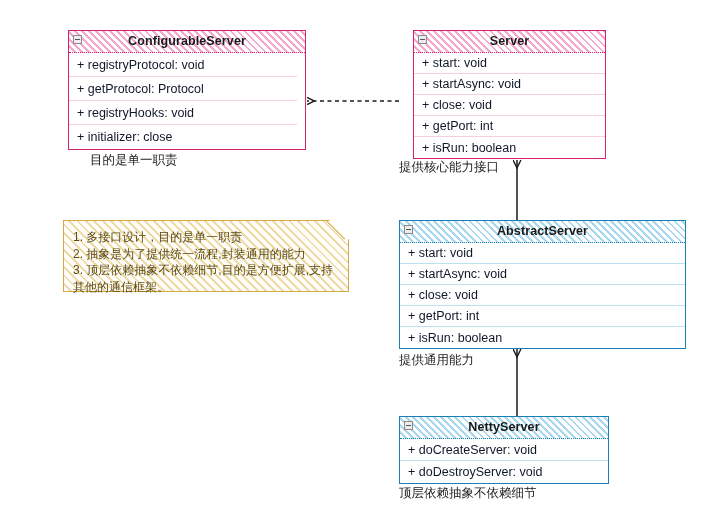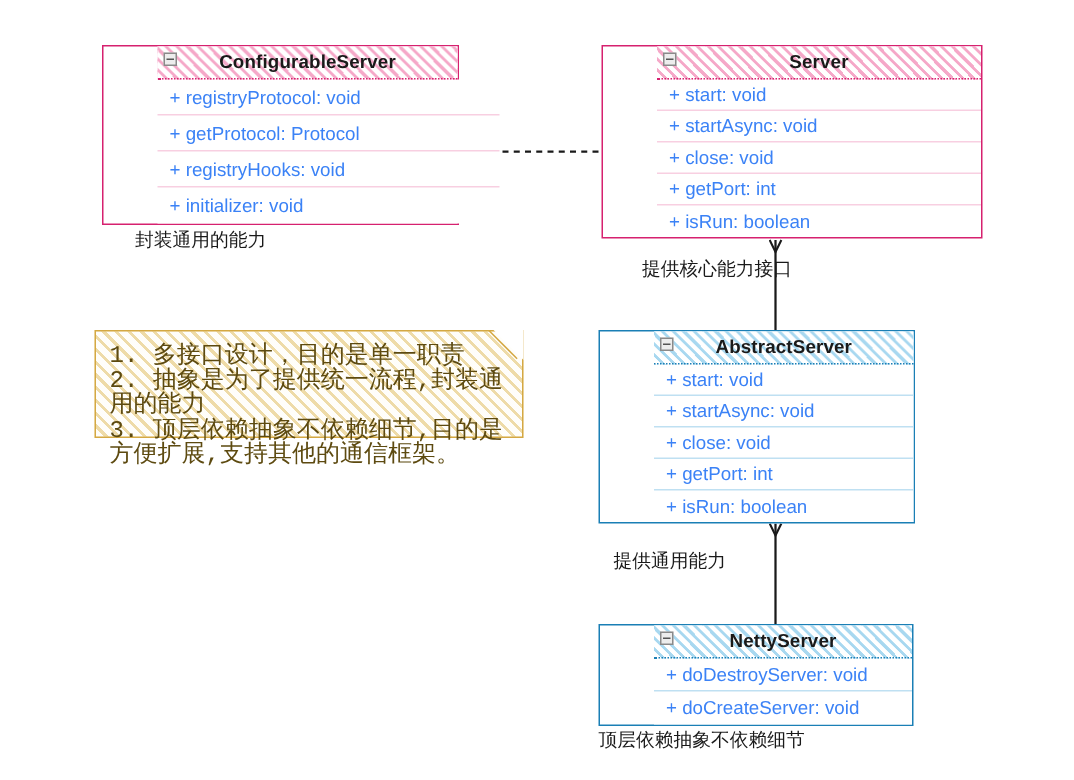--- a/index.html
+++ b/index.html
@@ -19,41 +19,40 @@
   .canvas {
     position: absolute;
     inset: 0;
   }
 
   
   .uml-class {
     position: absolute;
     box-sizing: border-box;
     background: #ffffff;
-    padding-left: 36px;
   }
   .uml-class .cls-header {
     position: relative;
     box-sizing: border-box;
     height: 22px;
     line-height: 21px;
     text-align: center;
     font-weight: bold;
     font-size: 12.5px;
     color: #1a1a1a;
     letter-spacing: 0.1px;
   }
   .uml-class .cls-body {
     box-sizing: border-box;
     background: #ffffff;
   }
   .uml-class .cls-attr {
     box-sizing: border-box;
     font-size: 12.5px;
-    color: #3b82f6;
+    color: #0f172a;
     padding-left: 8px;
     white-space: nowrap;
     display: flex;
     align-items: center;
   }
 
   
   .collapse-icon {
     position: absolute;
     left: 4px;
@@ -153,24 +152,24 @@
     top: 8px;
     width: 30px;
     height: 1.4px;
     background: #d4a843;
     transform: rotate(45deg);
     transform-origin: center;
   }
   .note-text {
     position: relative;
     padding: 8px 9px 0 9px;
-    font-size: 16px;
+    font-size: 12px;
     line-height: 16.5px;
     color: #5d4a10;
-    font-family: Liberation Mono, monospace;
+    font-family: Liberation Sans, sans-serif;
     white-space: pre-line;
   }
 
   
   .connector-layer {
     position: absolute;
     inset: 0;
     pointer-events: none;
   }
 </style>
@@ -204,63 +203,63 @@
 
   <div class="uml-class pink" style="left:68px; top:30px; width:238px;">
     <div class="cls-header">
       <span class="collapse-icon"></span>
       <span>ConfigurableServer</span>
     </div>
     <div class="cls-body" style="width:228px;">
       <div class="cls-attr" style="height:24px;">+ registryProtocol: void</div>
       <div class="cls-attr" style="height:24px;">+ getProtocol: Protocol</div>
       <div class="cls-attr" style="height:24px;">+ registryHooks: void</div>
-      <div class="cls-attr" style="height:24px;">+ initializer: void</div>
-    </div>
-  </div>
-  <div class="caption" style="left:90px; top:152px;">封装通用的能力</div>
-
-  <div class="uml-class pink" style="left:401px; top:30px; width:254px;">
+      <div class="cls-attr" style="height:24px;">+ initializer: close</div>
+    </div>
+  </div>
+  <div class="caption" style="left:90px; top:152px;">目的是单一职责</div>
+
+  <div class="uml-class pink" style="left:413px; top:30px; width:193px;">
     <div class="cls-header">
       <span class="collapse-icon"></span>
       <span>Server</span>
     </div>
     <div class="cls-body">
       <div class="cls-attr" style="height:21px;">+ start: void</div>
       <div class="cls-attr" style="height:21px;">+ startAsync: void</div>
       <div class="cls-attr" style="height:21px;">+ close: void</div>
       <div class="cls-attr" style="height:21px;">+ getPort: int</div>
       <div class="cls-attr" style="height:21px;">+ isRun: boolean</div>
     </div>
   </div>
-  <div class="caption" style="left:399px; top:171px;margin-left:29px;">提供核心能力接口</div>
-
-  <div class="uml-class blue" style="left:399px; top:220px; width:211px;">
+  <div class="caption" style="left:399px; top:159px;">提供核心能力接口</div>
+
+  <div class="uml-class blue" style="left:399px; top:220px; width:287px;">
     <div class="cls-header">
       <span class="collapse-icon"></span>
       <span>AbstractServer</span>
     </div>
     <div class="cls-body">
       <div class="cls-attr" style="height:21px;">+ start: void</div>
       <div class="cls-attr" style="height:21px;">+ startAsync: void</div>
       <div class="cls-attr" style="height:21px;">+ close: void</div>
       <div class="cls-attr" style="height:21px;">+ getPort: int</div>
       <div class="cls-attr" style="height:21px;">+ isRun: boolean</div>
     </div>
   </div>
-  <div class="caption" style="left:399px; top:366px;margin-left:10px;">提供通用能力</div>
+  <div class="caption" style="left:399px; top:352px;">提供通用能力</div>
 
   <div class="uml-class blue" style="left:399px; top:416px; width:210px;">
     <div class="cls-header">
       <span class="collapse-icon"></span>
       <span>NettyServer</span>
     </div>
     <div class="cls-body">
+      <div class="cls-attr" style="height:22px;">+ doCreateServer: void</div>
       <div class="cls-attr" style="height:22px;">+ doDestroyServer: void</div>
-      <div class="cls-attr" style="height:22px;">+ doCreateServer: void</div>
     </div>
   </div>
   <div class="caption" style="left:399px; top:485px;">顶层依赖抽象不依赖细节</div>
 
   <div class="note" style="left:63px; top:220px; width:286px; height:72px;">
     <div class="note-fold"></div>
     <div class="note-fold-line"></div>
     <div class="note-text">1. 多接口设计，目的是单一职责
 2. 抽象是为了提供统一流程,封装通用的能力
 3. 顶层依赖抽象不依赖细节,目的是方便扩展,支持其他的通信框架。</div>

